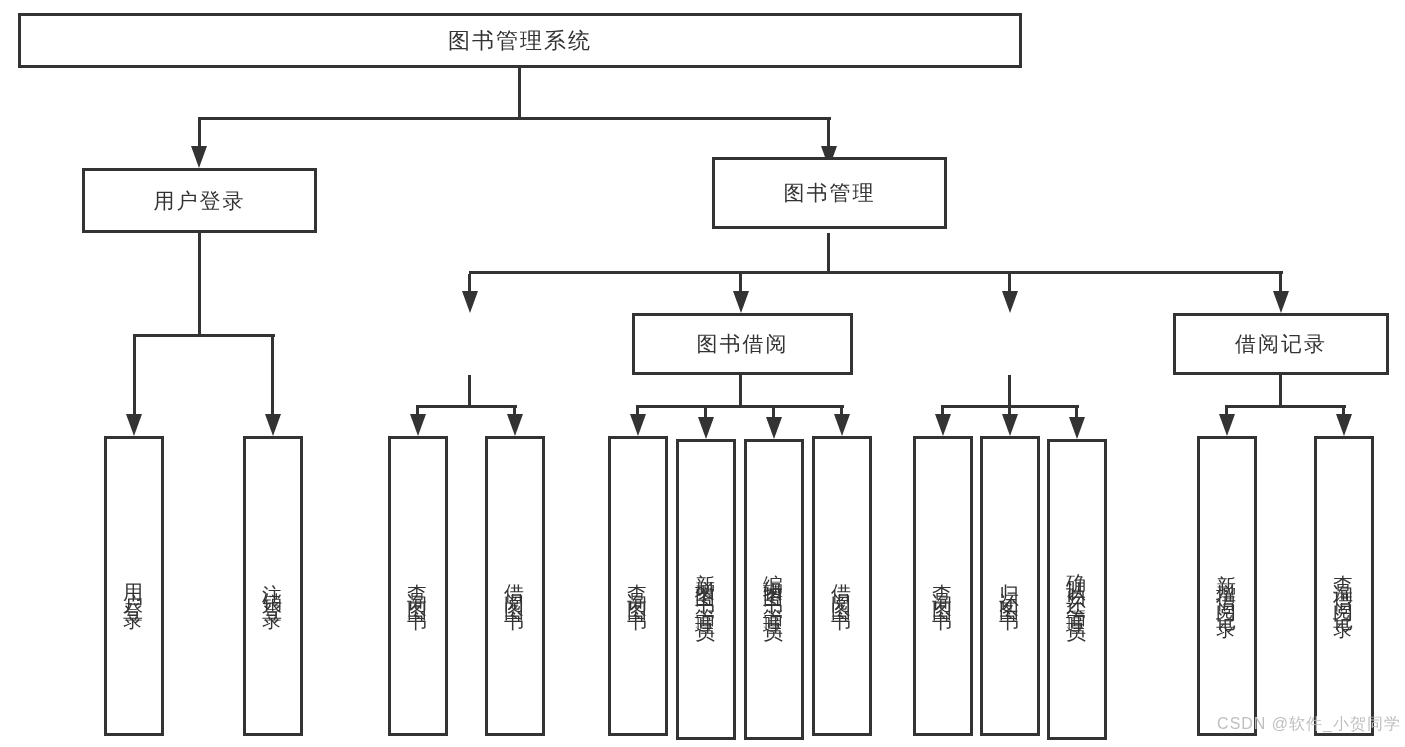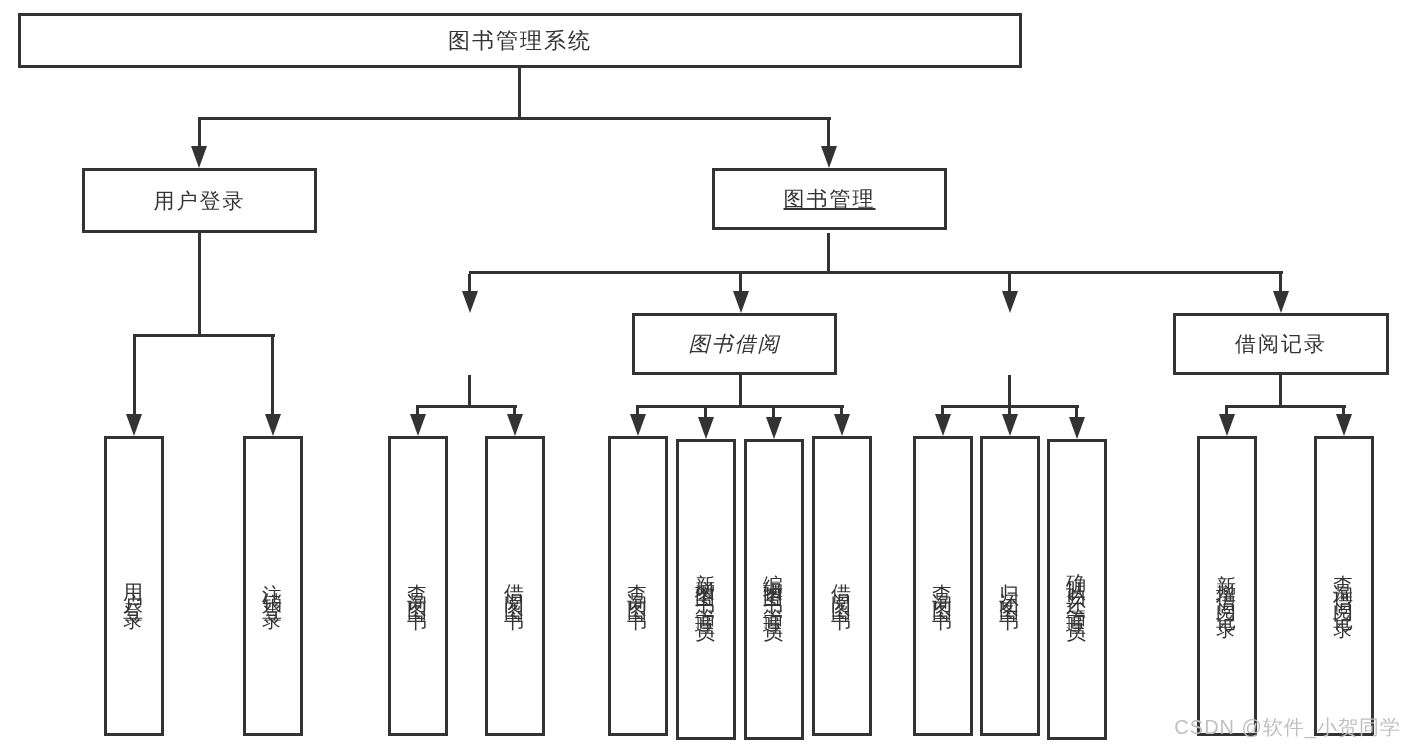--- a/index.html
+++ b/index.html
@@ -27,33 +27,33 @@
   .vbox.admin{top:439px;height:301px;letter-spacing:7px;}
   .seg{position:absolute;background:var(--line);z-index:1;}
   .arrowhead{
     position:absolute;width:0;height:0;z-index:1;
     border-left:8px solid transparent;
     border-right:8px solid transparent;
     border-top:22px solid var(--line);
   }
   #b-root {left:18px;  top:13px; width:1004px;height:55px;font-size:22px;}
   #b-ulogin{left:82px; top:168px;width:235px;height:65px;}
-  #b-bmgmt{left:712px; top:168px;width:235px;height:62px;text-decoration:underline;}
+  #b-bmgmt{left:712px; top:157px;width:235px;height:72px;}
   #b-nbr {left:363px;top:313px;width:215px;height:62px;}
-  #b-bb  {left:632px;top:313px;width:205px;height:62px;font-style:italic;}
+  #b-bb  {left:632px;top:313px;width:221px;height:62px;}
   #b-cb  {left:902px;top:313px;width:215px;height:62px;}
   #b-br  {left:1173px;top:313px;width:216px;height:62px;}
   #v-ul0{left:104px;} #v-ul1{left:243px;}
   #v-nb0{left:388px;} #v-nb1{left:485px;}
   #v-bb0{left:608px;} #v-bb1{left:676px;} #v-bb2{left:744px;} #v-bb3{left:812px;}
   #v-cb0{left:913px;} #v-cb1{left:980px;} #v-cb2{left:1047px;}
   #v-br0{left:1197px;} #v-br1{left:1314px;}
   #watermark{
     position:absolute;right:4px;top:714px;z-index:6;
-    font-size:20px;letter-spacing:1px;color:var(--wm);
+    font-size:16px;letter-spacing:1px;color:var(--wm);
     white-space:nowrap;
   }
 </style>
 </head>
 <body>
 
 <div id="canvas" style="--line: #333333; --text: #333333; --boxbg: #ffffff; --wm: #bfbfbf;">
 
   <div class="box hbox" id="b-root">图书管理系统</div>
 

